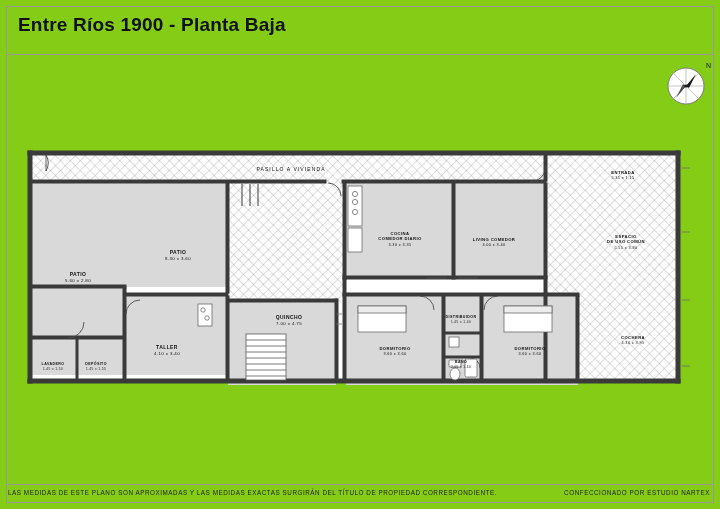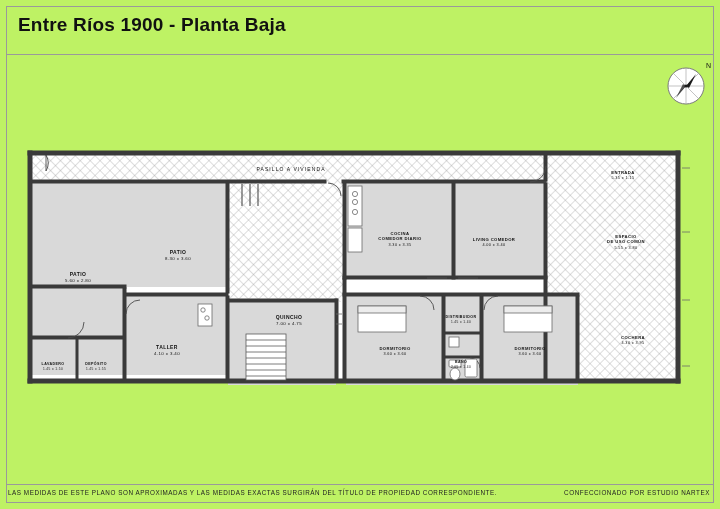--- a/index.html
+++ b/index.html
@@ -11,21 +11,21 @@
     width: 720px;
     height: 509px;
     font-family: "Liberation Sans", sans-serif;
     color: #1a1a1a;
     overflow: hidden;
   }
   #page {
     position: relative;
     width: 720px;
     height: 509px;
-    background: #bef264;
+    background: #84cc16;
     box-sizing: border-box;
   }
   
   .sheet-border {
     position: absolute;
     left: 6px; top: 6px;
     width: 708px; height: 497px;
     border: 1px solid #9a9a9a;
     box-sizing: border-box;
     pointer-events: none;

